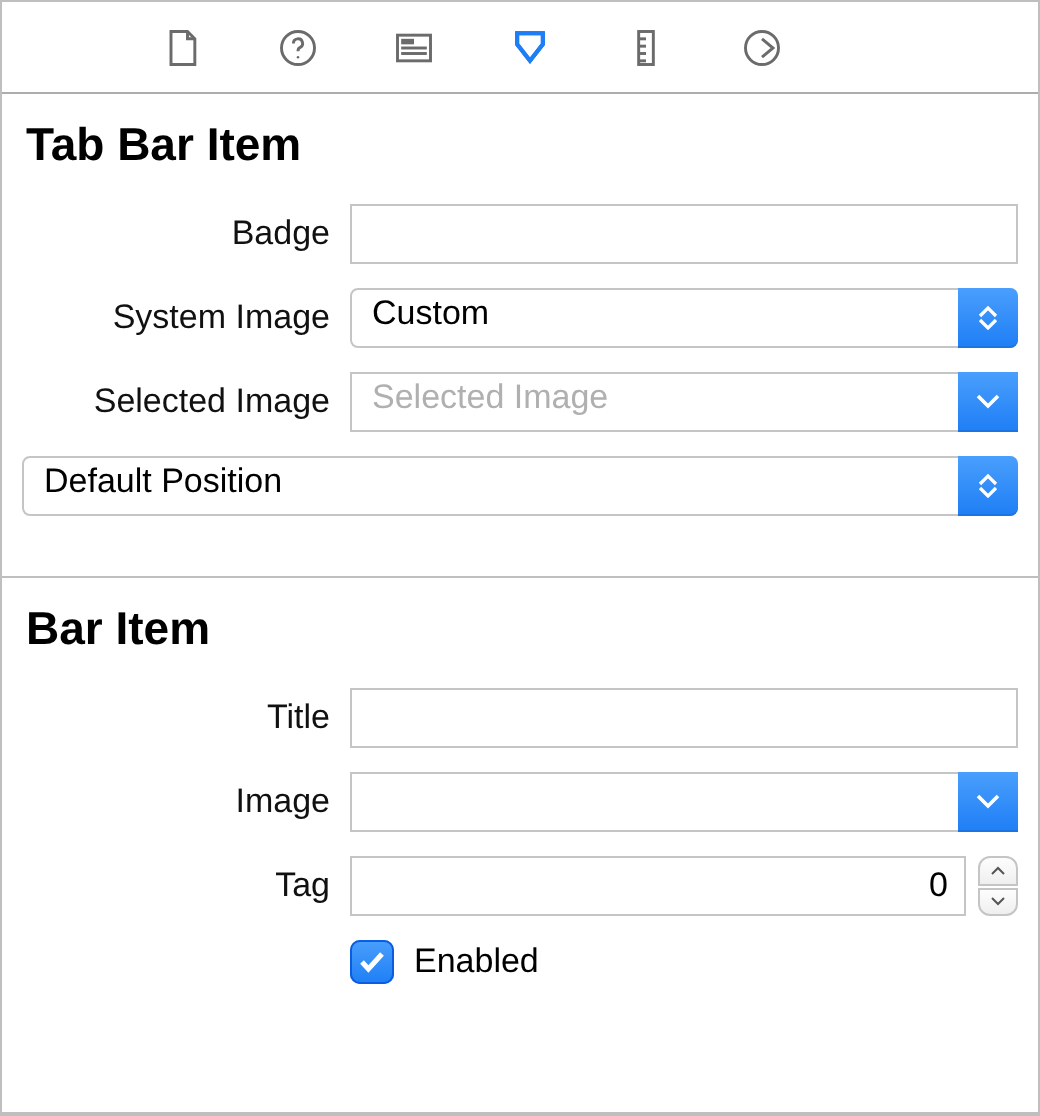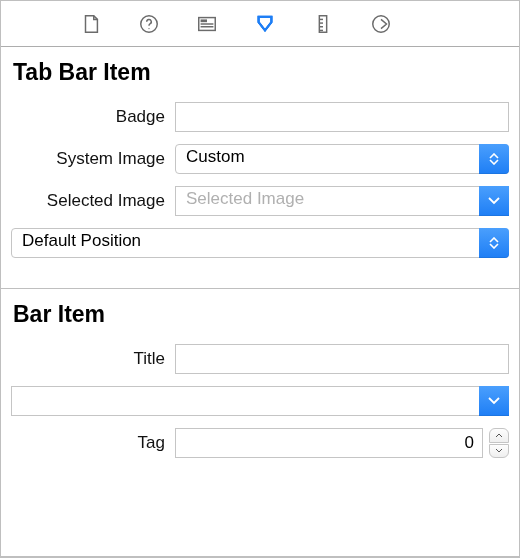--- a/index.html
+++ b/index.html
@@ -250,20 +250,21 @@
   <div class="sec-title">Bar Item</div>
 
   <div class="row">
     <div class="label">Title</div>
     <div class="field">
       <input class="input" value="" style="">
     </div>
   </div>
 
   <div class="row">
+    <div class="label">Image</div>
     <div class="field">
       <div class="combo">
         <span class="combo-btn">
           <svg width="12" height="8" viewBox="0 0 12 8">
               <path d="M1 1l5 5 5-5" stroke="#fff" stroke-width="1.8" fill="none"></path>
             </svg>
         </span>
       </div>
     </div>
   </div>
@@ -280,15 +281,26 @@
           </div>
         <div class="step">
             <svg viewBox="0 0 8 5">
               <path d="M1 1l3 3 3-3" stroke="#555" fill="none"></path>
             </svg>
           </div>
       </div>
     </div>
   </div>
 
+  <div class="row">
+    <div class="label"></div>
+    <div class="field">
+      <span class="chk">
+        <svg viewBox="0 0 14 14">
+            <path d="M2 7l3.2 3.5L12 3"></path>
+          </svg>
+      </span>
+      <span>Enabled</span>
+    </div>
+  </div>
 </div>
 
 <div class="hr" style="position:absolute;left:0;right:0;bottom:0"></div>
 
 </body></html>

